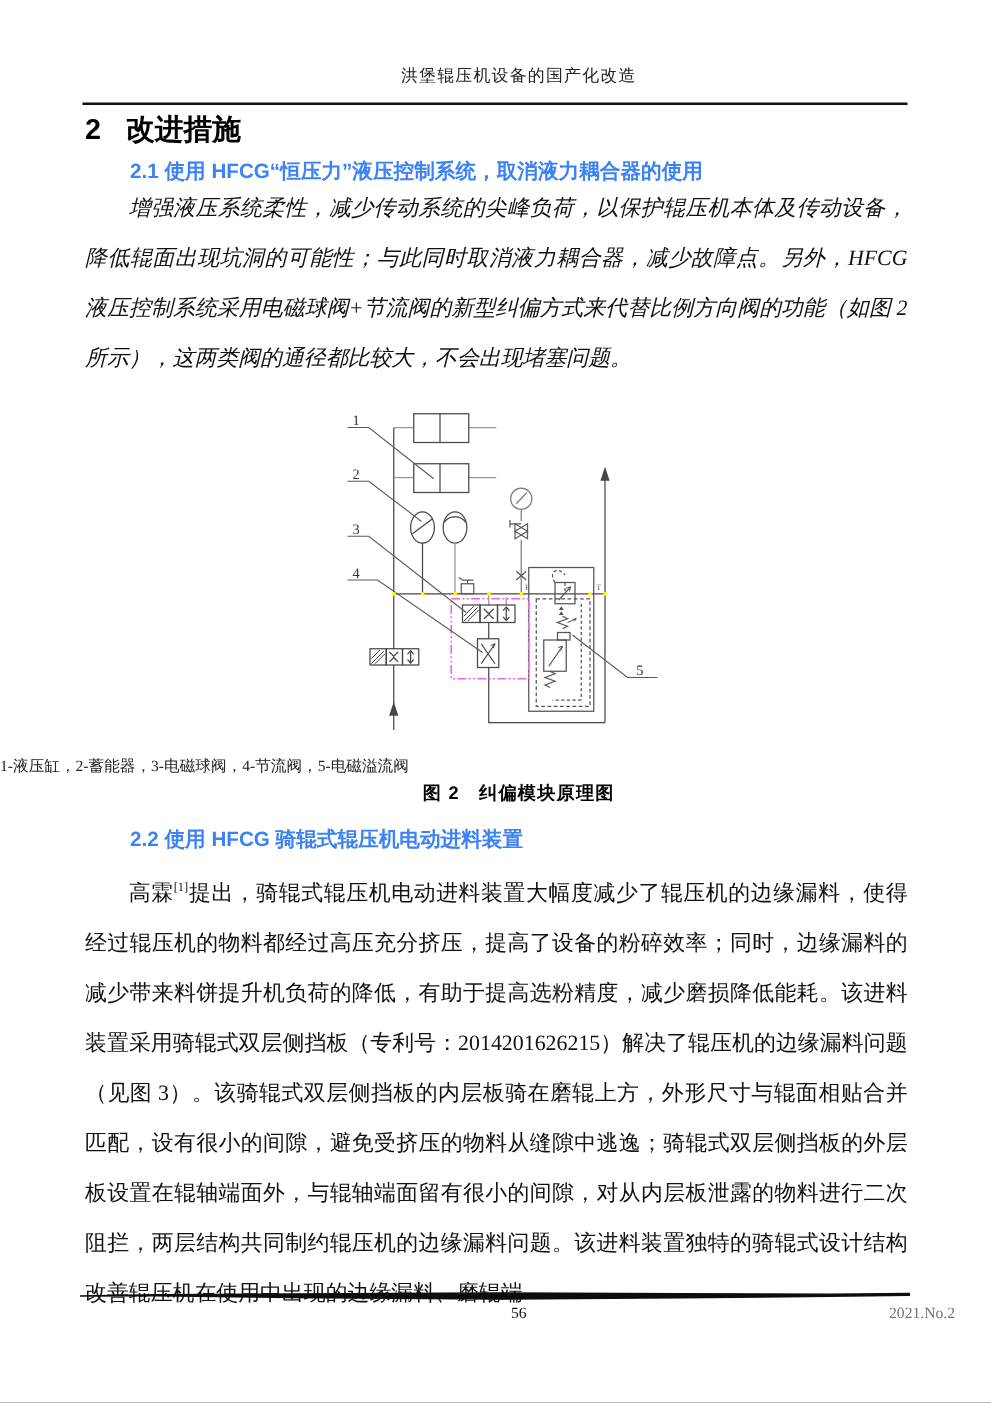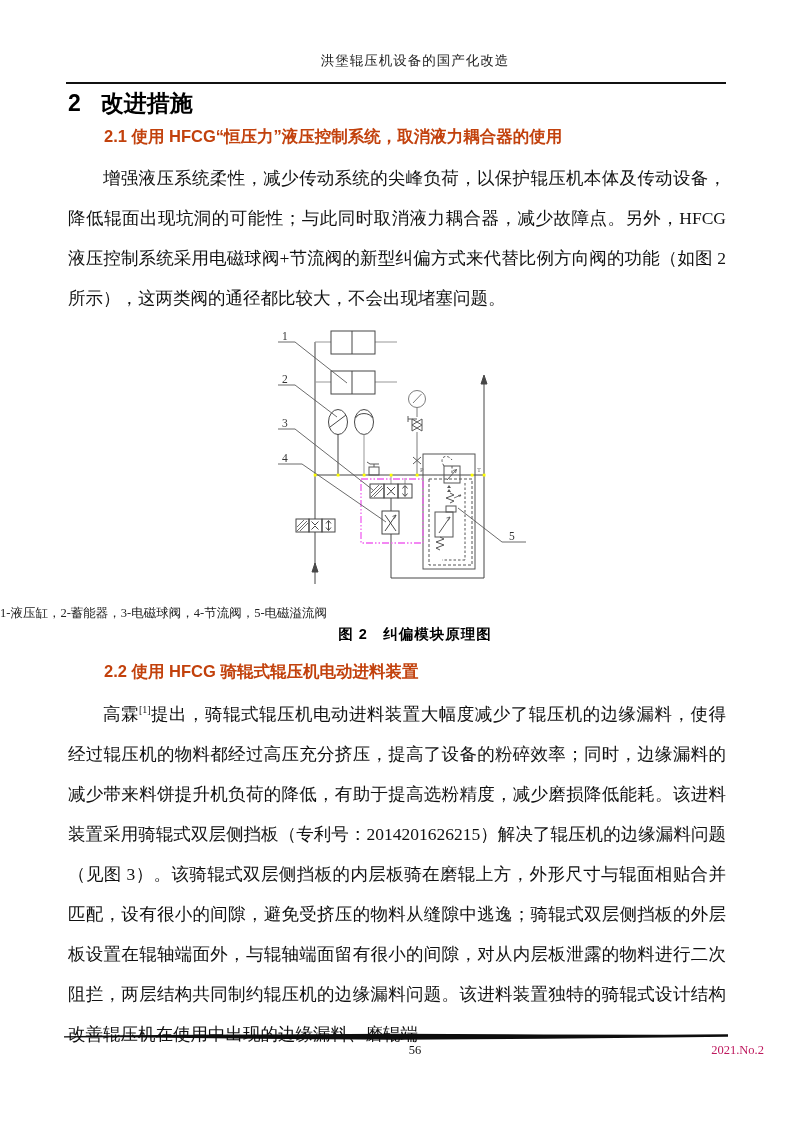--- a/index.html
+++ b/index.html
@@ -23,30 +23,30 @@
   }
   .h1{
     position:absolute;top:88px;left:68px;
     font-family:"Liberation Sans","DejaVu Sans",sans-serif;
     font-weight:bold;font-size:23px;color:#000;
   }
   .h1 .h1-num{margin-right:20px;}
   .h2{
     position:absolute;left:104px;
     font-family:"Liberation Sans","DejaVu Sans",sans-serif;
-    font-weight:bold;font-size:16.5px;color:#c2410c;
+    font-weight:bold;font-size:16.5px;color:#3b82f6;
   }
   .h2-1{top:126px;}
   .h2-2{top:661px;}
   .body-para{
     position:absolute;left:68px;width:658px;
     font-size:17.5px;line-height:40px;
     text-align:justify;text-indent:2em;color:#111;
   }
-  .para-1{top:158px;}
+  .para-1{top:146px;font-style:italic;}
   .para-2{top:694px;}
   .body-para sup{font-size:10px;line-height:0;}
   .figure-wrap{
     position:absolute;top:316px;left:262px;width:283px;height:288px;
   }
   .fig-legend{
     position:absolute;top:605px;left:0;width:100%;
     text-align:left;font-size:12.5px;color:#222;
   }
   .fig-caption{
@@ -57,21 +57,21 @@
   }
   .footer-rule{
     position:absolute;top:1033px;left:64px;width:664px;height:9px;
   }
   .footer-pagenum{
     position:absolute;top:1043px;left:0;width:100%;
     text-align:center;font-size:12.5px;color:#111;
   }
   .footer-issue{
     position:absolute;top:1043px;right:66px;
-    font-size:12.5px;color:#be185d;
+    font-size:12.5px;color:#737373;
   }
   svg text{font-family:"Liberation Serif","DejaVu Serif",serif;}
 </style>
 </head>
 <body>
 
 <div class="page">
 
   <div class="header-title">洪堡辊压机设备的国产化改造</div>
   <div class="header-rule"></div>

